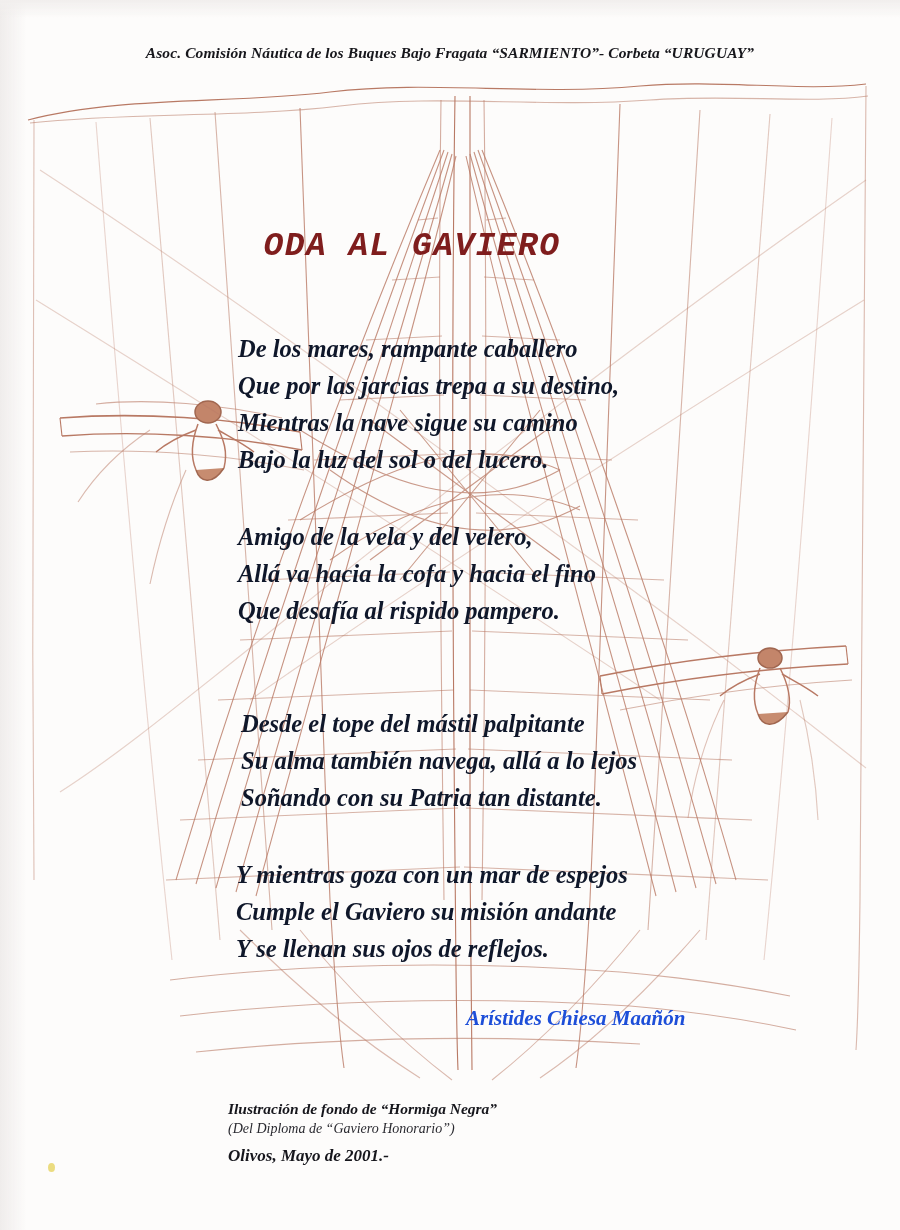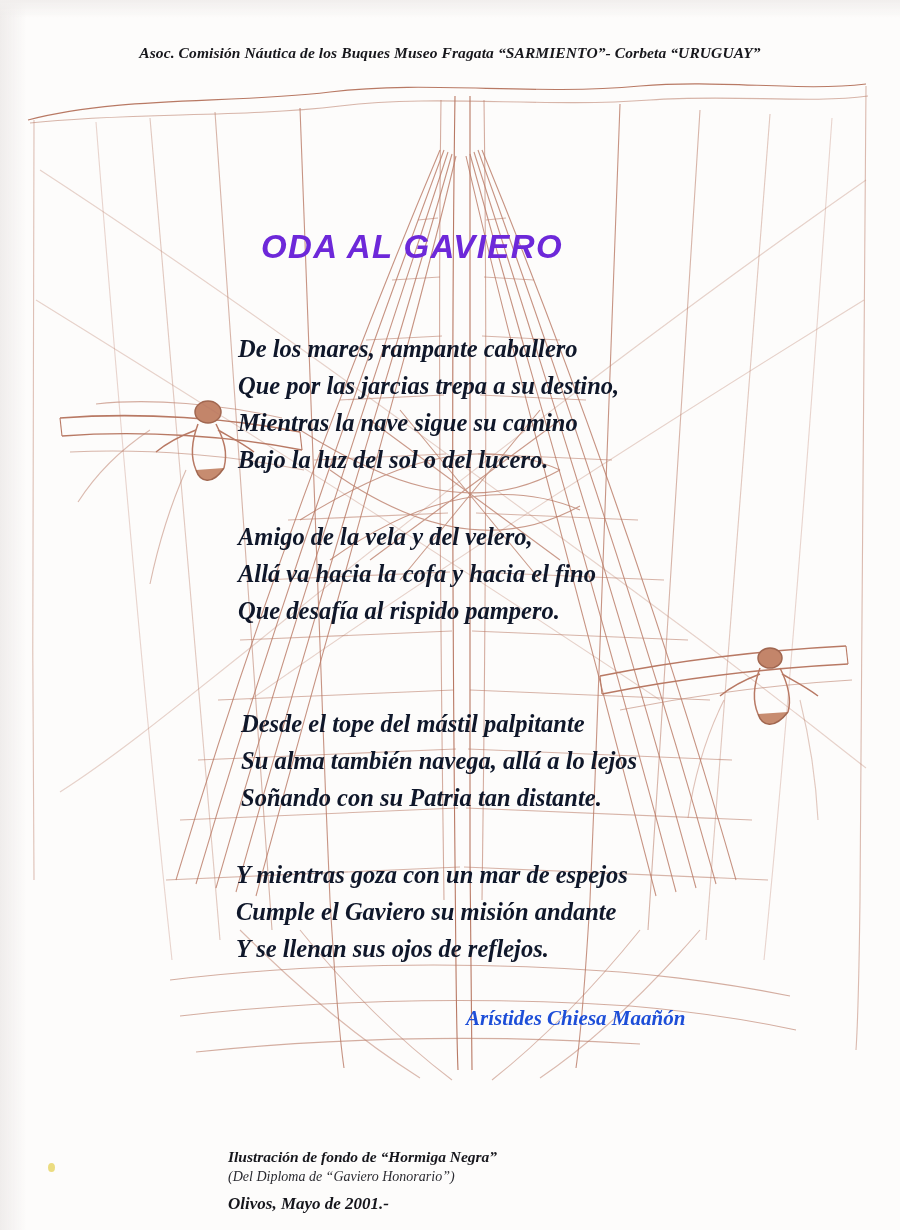--- a/index.html
+++ b/index.html
@@ -61,26 +61,26 @@
     height: 1230px;
     z-index: 3;
   }
 
   #poem-title {
     position: absolute;
     top: 228px;
     left: 0;
     width: 824px;
     text-align: center;
-    font-family: Liberation Sans, sans-serif;
+    font-family: Liberation Mono, monospace;
     font-weight: bold;
     font-style: italic;
     font-size: 33px;
     letter-spacing: 1.4px;
-    color: #6d28d9;
+    color: #7f1d1d;
   }
 
   .stanza {
     position: absolute;
     left: 238px;
     font-family: "Liberation Serif", serif;
     font-weight: bold;
     font-style: italic;
     font-size: 24.5px;
     line-height: 37px;
@@ -106,21 +106,20 @@
     white-space: nowrap;
   }
 
   
   #footnote {
     position: absolute;
     left: 228px;
     top: 1098px;
     z-index: 4;
     color: #16161c;
-    margin-top: 48px;
   }
   #footnote .fn-line-1 {
     font-family: "Liberation Serif", serif;
     font-weight: bold;
     font-style: italic;
     font-size: 15.5px;
     line-height: 21px;
     white-space: nowrap;
   }
   #footnote .fn-line-2 {
@@ -306,21 +305,21 @@
         <path d="M36,300 C230,420 450,560 660,700"></path>
         <path d="M864,300 C670,420 450,560 250,700"></path>
       </g>
 
       <path d="M866,86 C864,300 862,620 860,900 C859,980 858,1020 856,1050" opacity=".5"></path>
       <path d="M34,120 C32,320 32,620 34,880" opacity=".45"></path>
     </g>
   </svg>
 
   <div id="header">
-    <span class="head-text">Asoc. Comisión Náutica de los Buques Museo Fragata “SARMIENTO”- Corbeta “URUGUAY”</span>
+    <span class="head-text">Asoc. Comisión Náutica de los Buques Bajo Fragata “SARMIENTO”- Corbeta “URUGUAY”</span>
   </div>
 
   <div id="poem">
     <div id="poem-title">ODA AL GAVIERO</div>
 
     <div class="stanza" id="stanza-1">
       <span class="line">De los mares, rampante caballero</span>
       <span class="line">Que por las jarcias trepa a su destino,</span>
       <span class="line">Mientras la nave sigue su camino</span>
       <span class="line">Bajo la luz del sol o del lucero.</span>

